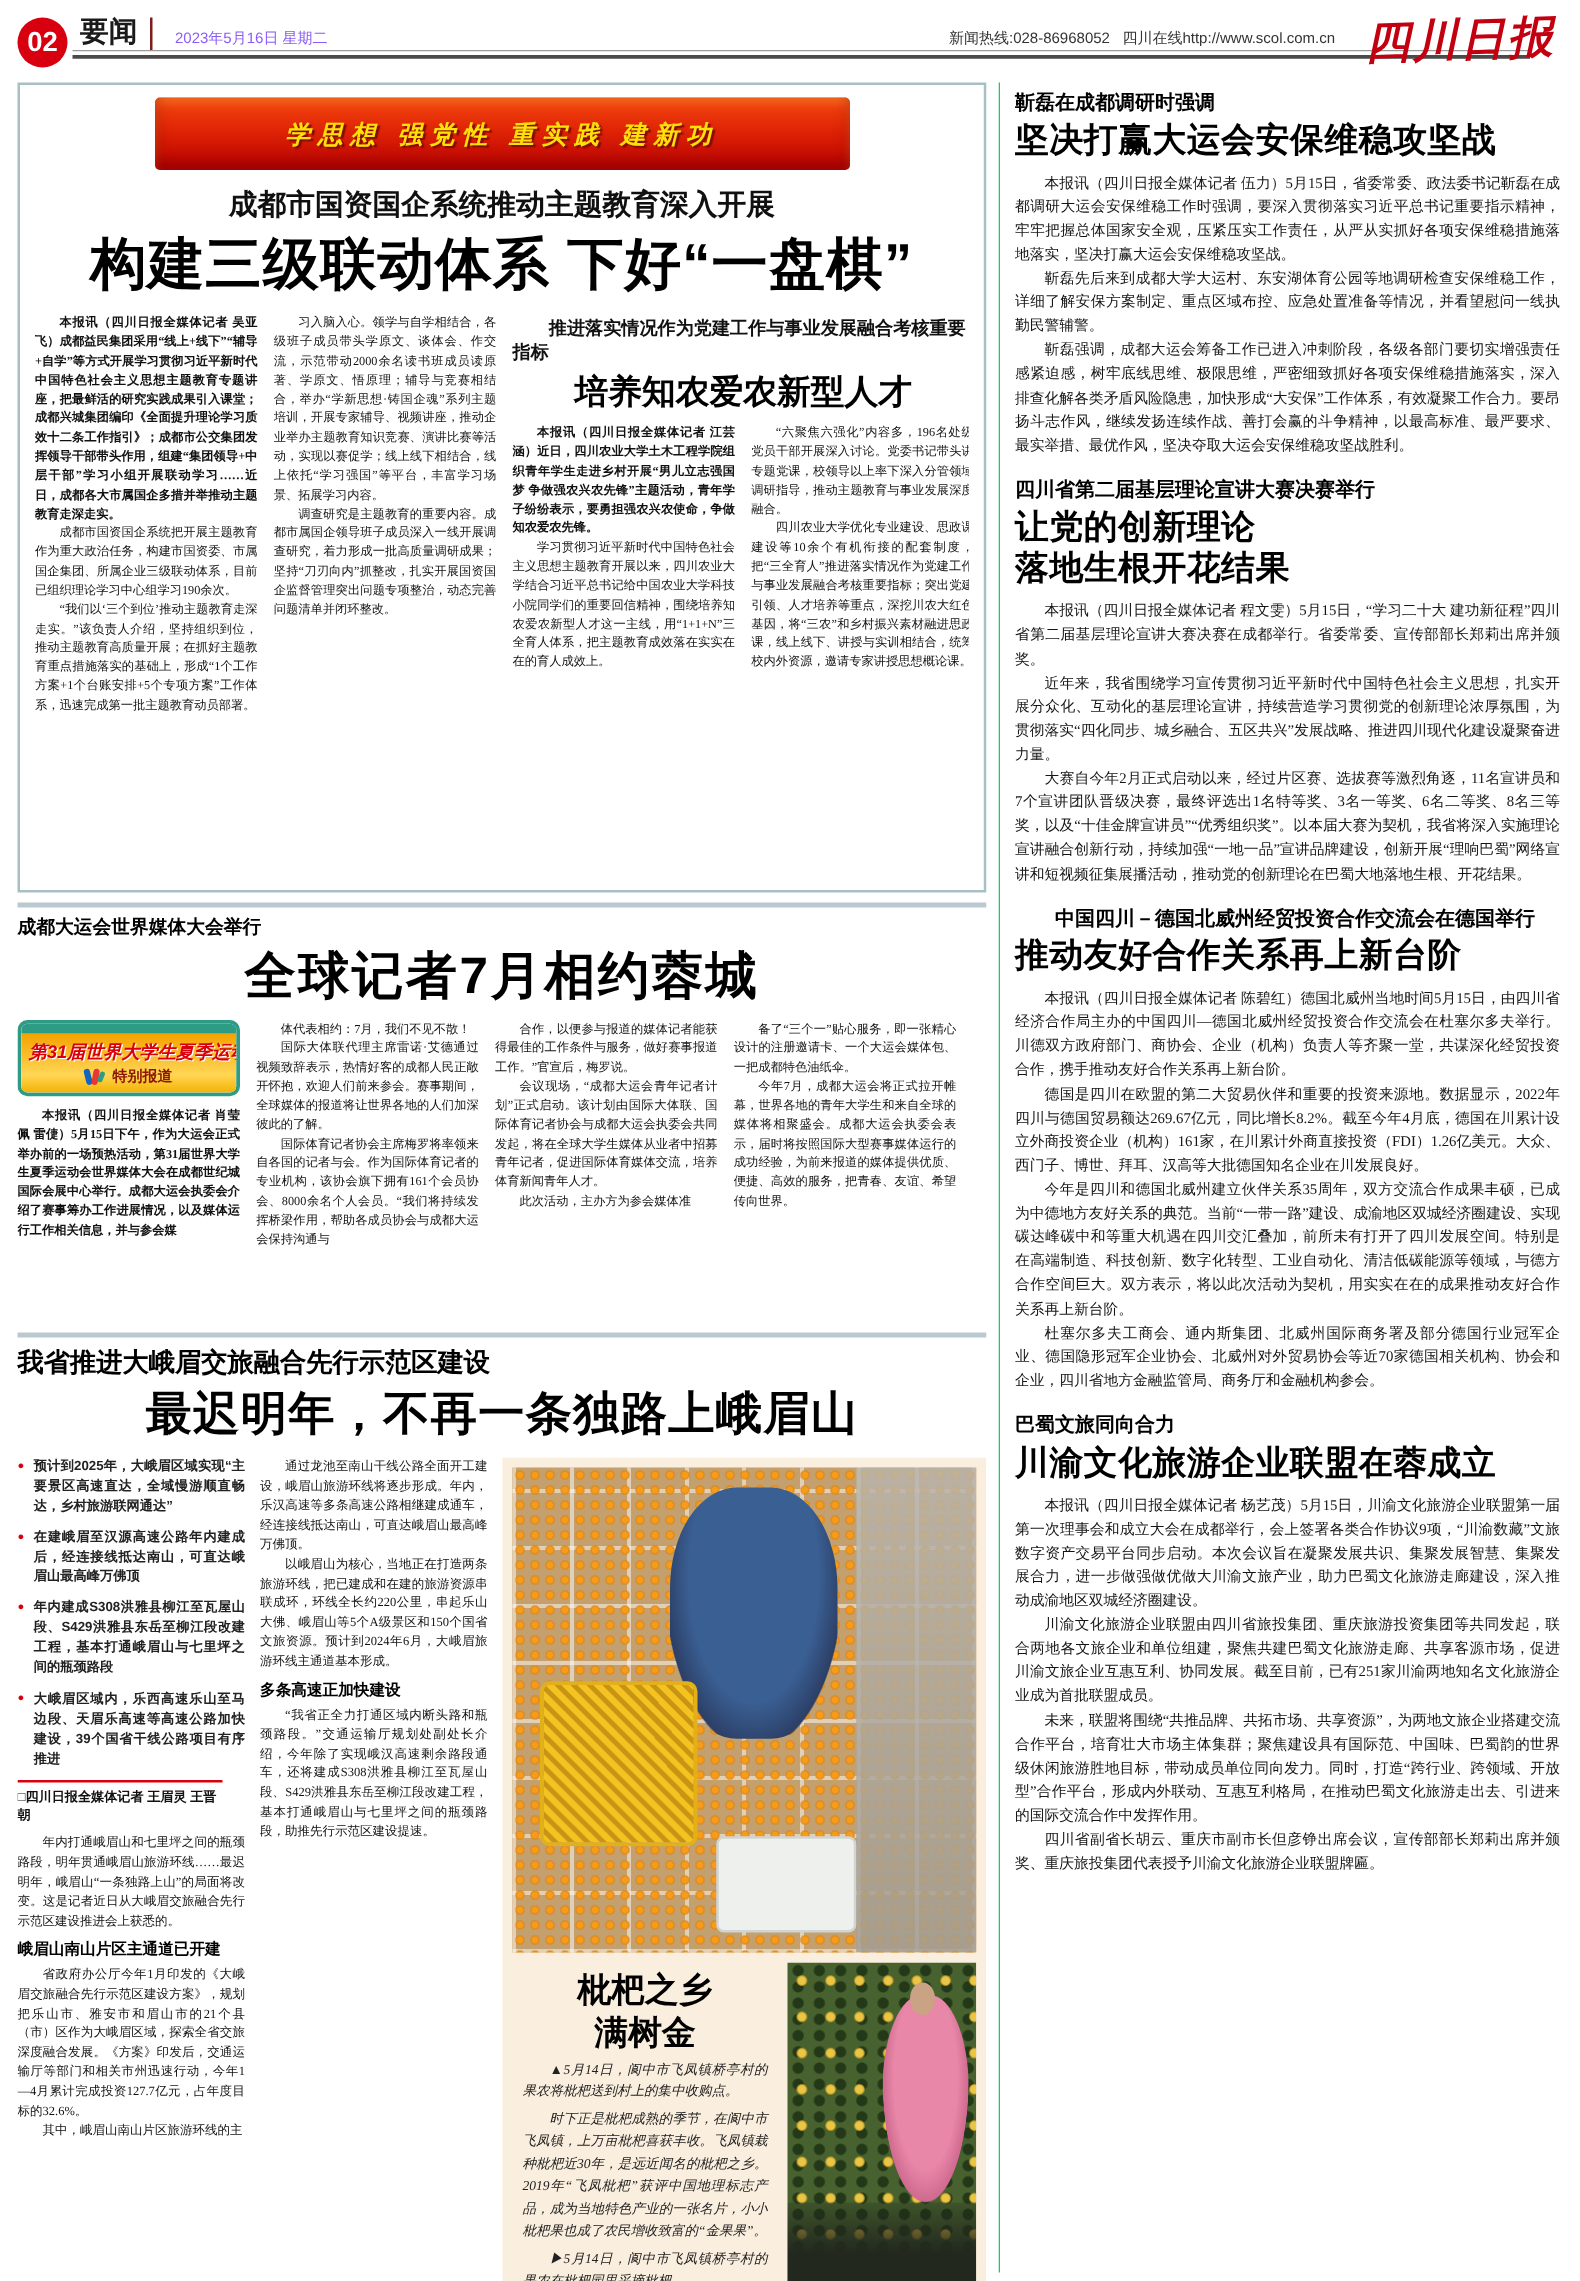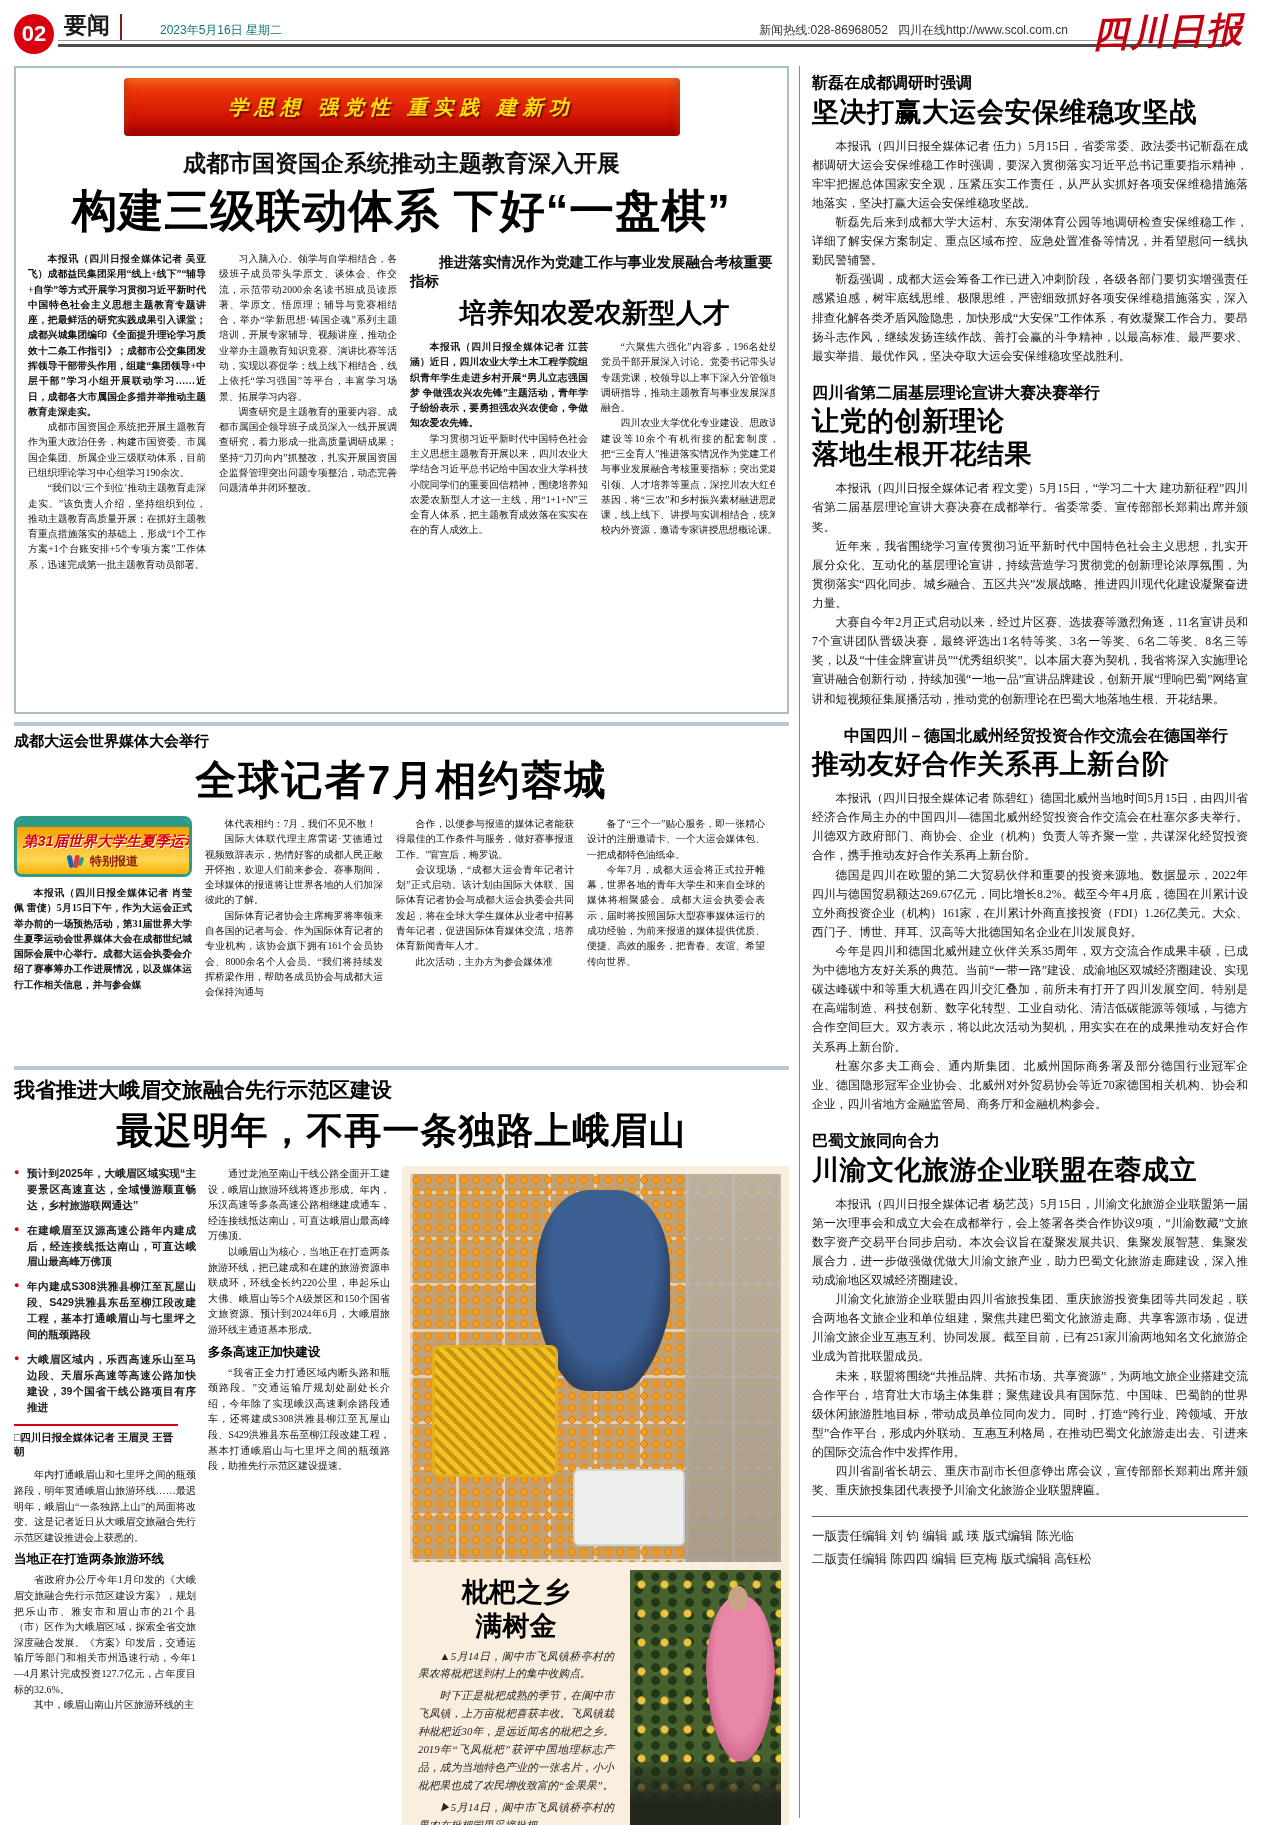--- a/index.html
+++ b/index.html
@@ -8,21 +8,21 @@
 
   
   .hdr { position:relative; height:58px; }
   .hdr-rule { position:absolute; left:58px; right:40px; top:44px; height:3px; background:#4a4a4a; }
   .hdr-rule2 { position:absolute; left:58px; right:40px; top:40px; height:1px; background:#9a9a9a; }
   .page-badge { position:absolute; left:14px; top:14px; width:40px; height:40px; border-radius:50%;
     background:#d8000f; color:#fff; font-family:"Liberation Sans",sans-serif; font-weight:bold;
     font-size:22px; display:flex; align-items:center; justify-content:center; }
   .sec-title { position:absolute; left:64px; top:14px; font-family:Liberation Mono, monospace;
     font-weight:bold; font-size:23px; color:#1a1a1a; border-right:2px solid #7f1d1d; padding-right:10px; line-height:26px;}
-  .hdr-date { position:absolute; left:160px; top:22px; font-size:12px; color:#0f766e; font-family:"Liberation Sans",sans-serif;}
+  .hdr-date { position:absolute; left:140px; top:22px; font-size:12px; color:#8b5cf6; font-family:"Liberation Sans",sans-serif;}
   .hdr-info { position:absolute; right:196px; top:22px; font-size:12px; color:#333; font-family:"Liberation Sans",sans-serif;}
   .masthead { position:absolute; right:20px; top:8px; color:#c30010; font-weight:bold; font-size:36px;
     font-family:"DejaVu Serif",serif; font-style:italic; letter-spacing:2px; transform:rotate(-2deg); }
 
   
   .content { display:flex; padding:8px 14px 0 14px; gap:10px; height:1760px; }
   .left { width:775px; flex:none; }
   .rail { flex:1; border-left:1px solid #22c55e; padding:6px 2px 0 12px; overflow:hidden; }
 
   
@@ -233,21 +233,21 @@
             <ul class="bullets">
               <li>预计到2025年，大峨眉区域实现“主要景区高速直达，全域慢游顺直畅达，乡村旅游联网通达”</li>
               <li>在建峨眉至汉源高速公路年内建成后，经连接线抵达南山，可直达峨眉山最高峰万佛顶</li>
               <li>年内建成S308洪雅县柳江至瓦屋山段、S429洪雅县东岳至柳江段改建工程，基本打通峨眉山与七里坪之间的瓶颈路段</li>
               <li>大峨眉区域内，乐西高速乐山至马边段、天眉乐高速等高速公路加快建设，39个国省干线公路项目有序推进</li>
             </ul>
             <div class="emei-byline">□四川日报全媒体记者 王眉灵 王晋朝</div>
             <div class="body-txt">
                 <p>年内打通峨眉山和七里坪之间的瓶颈路段，明年贯通峨眉山旅游环线……最迟明年，峨眉山“一条独路上山”的局面将改变。这是记者近日从大峨眉交旅融合先行示范区建设推进会上获悉的。</p>
               </div>
-            <div class="subhead">当地正在打造两条旅游环线</div>
+            <div class="subhead">峨眉山南山片区主通道已开建</div>
             <div class="body-txt">
               <p>省政府办公厅今年1月印发的《大峨眉交旅融合先行示范区建设方案》，规划把乐山市、雅安市和眉山市的21个县（市）区作为大峨眉区域，探索全省交旅深度融合发展。《方案》印发后，交通运输厅等部门和相关市州迅速行动，今年1—4月累计完成投资127.7亿元，占年度目标的32.6%。</p>
               <p>其中，峨眉山南山片区旅游环线的主</p>
             </div>
           </div>
           <div class="ecol">
             <div class="body-txt">
               <p>通过龙池至南山干线公路全面开工建设，峨眉山旅游环线将逐步形成。年内，乐汉高速等多条高速公路相继建成通车，经连接线抵达南山，可直达峨眉山最高峰万佛顶。</p>
               <p>以峨眉山为核心，当地正在打造两条旅游环线，把已建成和在建的旅游资源串联成环，环线全长约220公里，串起乐山大佛、峨眉山等5个A级景区和150个国省文旅资源。预计到2024年6月，大峨眉旅游环线主通道基本形成。</p>
             </div>
@@ -328,19 +328,15 @@
         <div class="rail-kicker noindent">巴蜀文旅同向合力</div>
         <div class="rail-headline">川渝文化旅游企业联盟在蓉成立</div>
         <div class="rail-body">
           <p>本报讯（四川日报全媒体记者 杨艺茂）5月15日，川渝文化旅游企业联盟第一届第一次理事会和成立大会在成都举行，会上签署各类合作协议9项，“川渝数藏”文旅数字资产交易平台同步启动。本次会议旨在凝聚发展共识、集聚发展智慧、集聚发展合力，进一步做强做优做大川渝文旅产业，助力巴蜀文化旅游走廊建设，深入推动成渝地区双城经济圈建设。</p>
           <p>川渝文化旅游企业联盟由四川省旅投集团、重庆旅游投资集团等共同发起，联合两地各文旅企业和单位组建，聚焦共建巴蜀文化旅游走廊、共享客源市场，促进川渝文旅企业互惠互利、协同发展。截至目前，已有251家川渝两地知名文化旅游企业成为首批联盟成员。</p>
           <p>未来，联盟将围绕“共推品牌、共拓市场、共享资源”，为两地文旅企业搭建交流合作平台，培育壮大市场主体集群；聚焦建设具有国际范、中国味、巴蜀韵的世界级休闲旅游胜地目标，带动成员单位同向发力。同时，打造“跨行业、跨领域、开放型”合作平台，形成内外联动、互惠互利格局，在推动巴蜀文化旅游走出去、引进来的国际交流合作中发挥作用。</p>
           <p>四川省副省长胡云、重庆市副市长但彦铮出席会议，宣传部部长郑莉出席并颁奖、重庆旅投集团代表授予川渝文化旅游企业联盟牌匾。</p>
         </div>
       </div>
 
-      <div class="credits">
-        <div>一版责任编辑 刘 钧  编辑 戚 瑛  版式编辑 陈光临</div>
-        <div>二版责任编辑 陈四四  编辑 巨克梅  版式编辑 高钰松</div>
-      </div>
     </div>
   </div>
 </div>
 
 </body></html>

